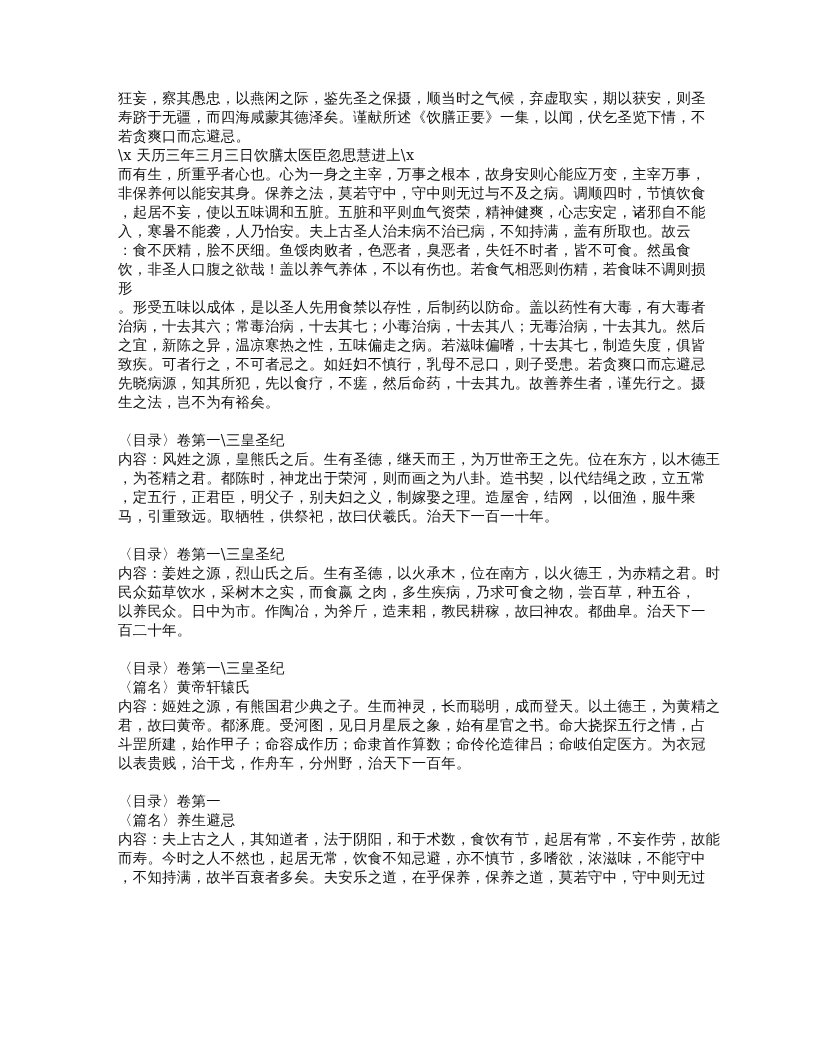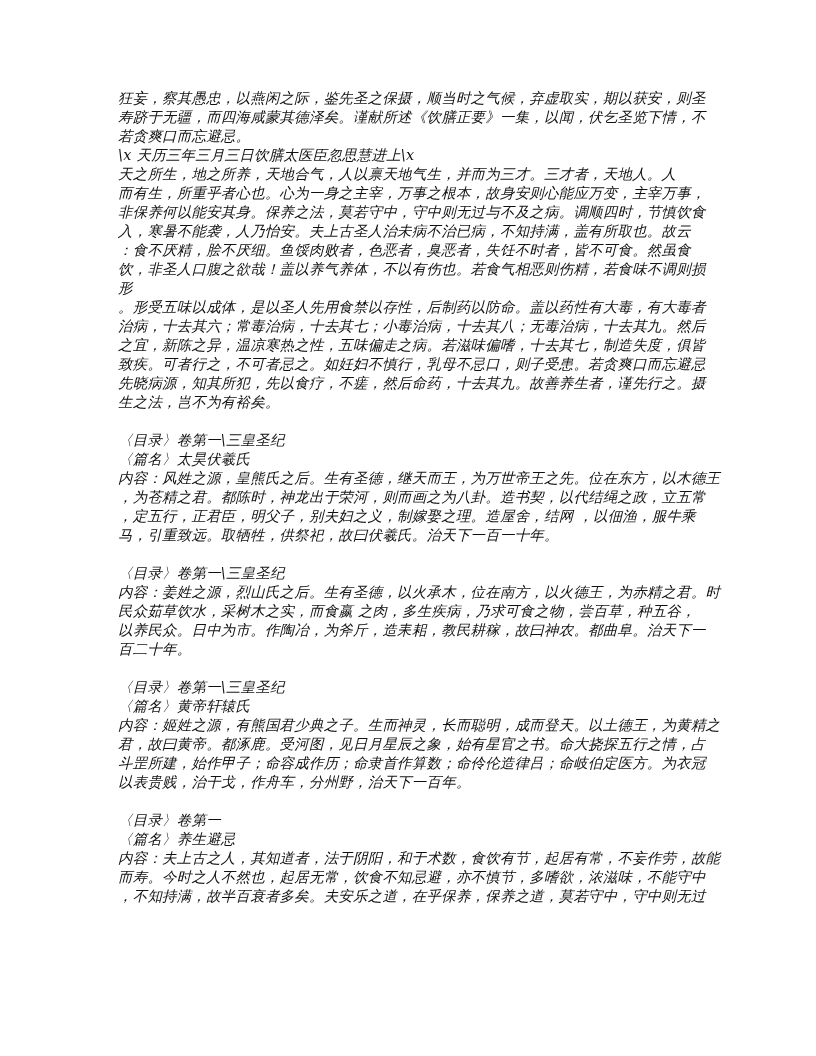--- a/index.html
+++ b/index.html
@@ -26,53 +26,51 @@
     line-height: 19px;
     height: 19px;
     white-space: nowrap;
     letter-spacing: 0.3px;
   }
   .gap {
     height: 19px;
   }
   .section {
     margin: 0;
-    font-style: italic;
   }
 </style>
 </head>
 <body>
 
 <div class="page">
 
   <div class="section">
     <div class="line">狂妄，察其愚忠，以燕闲之际，鉴先圣之保摄，顺当时之气候，弃虚取实，期以获安，则圣</div>
     <div class="line">寿跻于无疆，而四海咸蒙其德泽矣。谨献所述《饮膳正要》一集，以闻，伏乞圣览下情，不</div>
     <div class="line">若贪爽口而忘避忌。</div>
     <div class="line">\x 天历三年三月三日饮膳太医臣忽思慧进上\x</div>
-    <div class="line">天之所生，地之所养，天地合气，人以禀天地气生，并而为三才。三才者，天地人。人</div>
     <div class="line">而有生，所重乎者心也。心为一身之主宰，万事之根本，故身安则心能应万变，主宰万事，</div>
     <div class="line">非保养何以能安其身。保养之法，莫若守中，守中则无过与不及之病。调顺四时，节慎饮食</div>
+    <div class="line">，起居不妄，使以五味调和五脏。五脏和平则血气资荣，精神健爽，心志安定，诸邪自不能</div>
     <div class="line">入，寒暑不能袭，人乃怡安。夫上古圣人治未病不治已病，不知持满，盖有所取也。故云</div>
     <div class="line">：食不厌精，脍不厌细。鱼馁肉败者，色恶者，臭恶者，失饪不时者，皆不可食。然虽食</div>
     <div class="line">饮，非圣人口腹之欲哉！盖以养气养体，不以有伤也。若食气相恶则伤精，若食味不调则损</div>
     <div class="line">形</div>
     <div class="line">。形受五味以成体，是以圣人先用食禁以存性，后制药以防命。盖以药性有大毒，有大毒者</div>
     <div class="line">治病，十去其六；常毒治病，十去其七；小毒治病，十去其八；无毒治病，十去其九。然后</div>
     <div class="line">之宜，新陈之异，温凉寒热之性，五味偏走之病。若滋味偏嗜，十去其七，制造失度，俱皆</div>
     <div class="line">致疾。可者行之，不可者忌之。如妊妇不慎行，乳母不忌口，则子受患。若贪爽口而忘避忌</div>
     <div class="line">先晓病源，知其所犯，先以食疗，不瘥，然后命药，十去其九。故善养生者，谨先行之。摄</div>
     <div class="line">生之法，岂不为有裕矣。</div>
   </div>
 
   <div class="gap"></div>
 
   <div class="section">
     <div class="line">〈目录〉卷第一\三皇圣纪</div>
-    <div class="line">〈篇名〉太昊伏羲氏</div>
     <div class="line">内容：风姓之源，皇熊氏之后。生有圣德，继天而王，为万世帝王之先。位在东方，以木德王</div>
     <div class="line">，为苍精之君。都陈时，神龙出于荣河，则而画之为八卦。造书契，以代结绳之政，立五常</div>
     <div class="line">，定五行，正君臣，明父子，别夫妇之义，制嫁娶之理。造屋舍，结网 ，以佃渔，服牛乘</div>
     <div class="line">马，引重致远。取牺牲，供祭祀，故曰伏羲氏。治天下一百一十年。</div>
   </div>
 
   <div class="gap"></div>
 
   <div class="section">
     <div class="line">〈目录〉卷第一\三皇圣纪</div>

